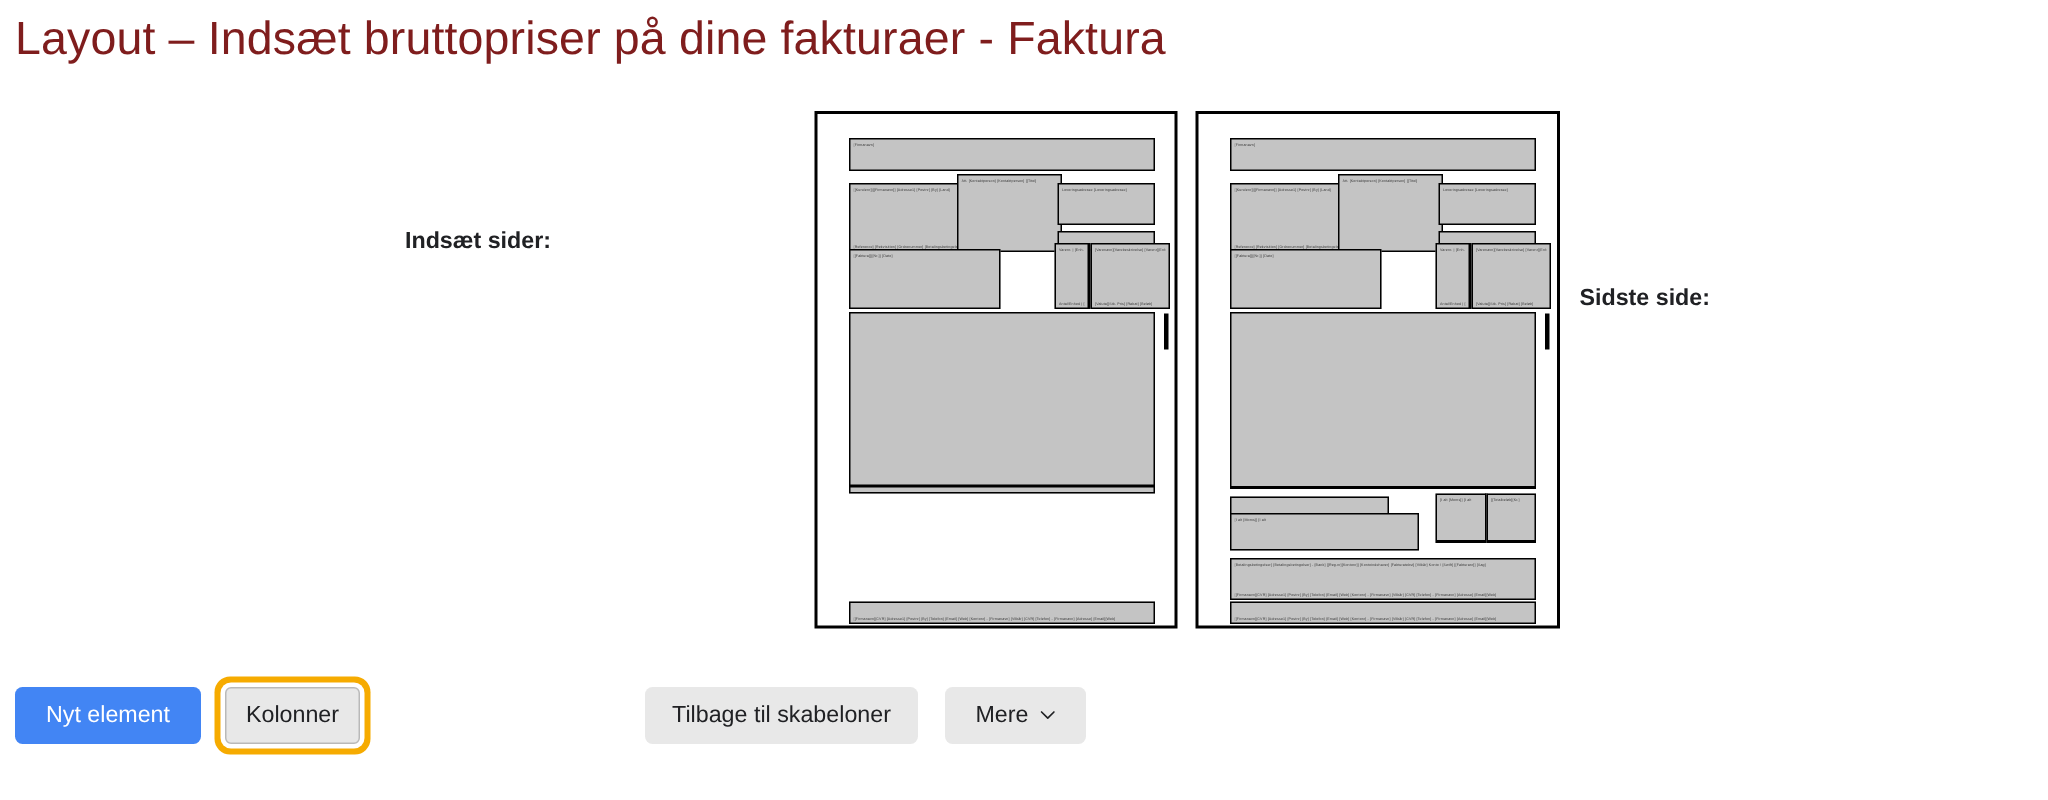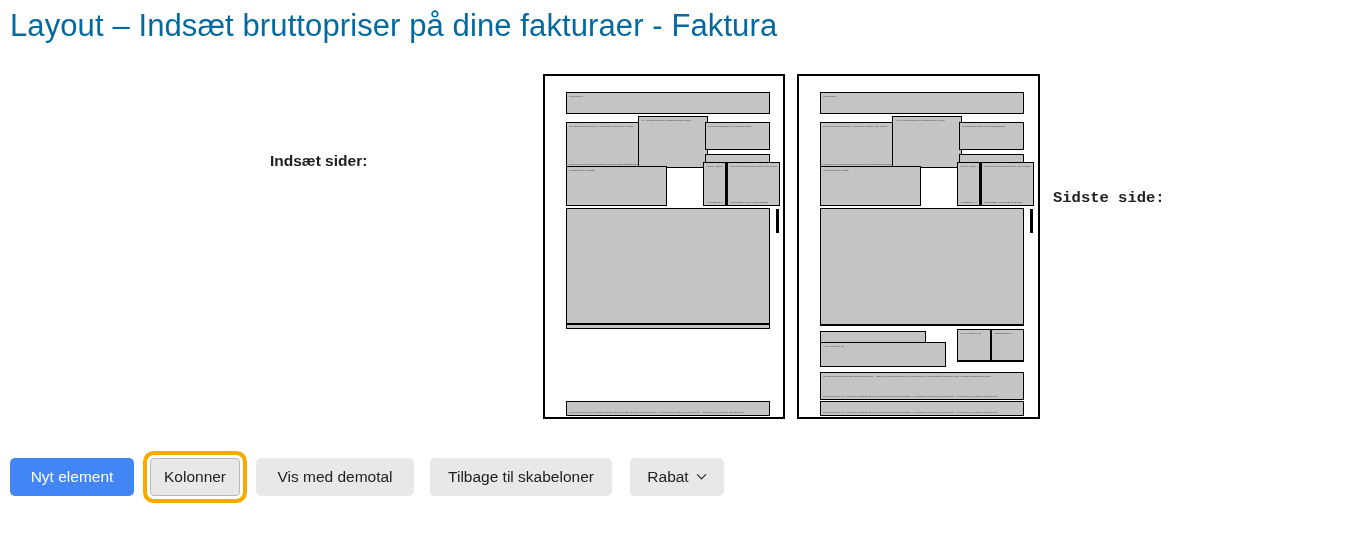--- a/index.html
+++ b/index.html
@@ -18,34 +18,34 @@
     -webkit-font-smoothing: antialiased;
   }
 
   
   .page-title {
     position: absolute;
     left: 10px;
     top: 8px;
     font-size: 31px;
     font-weight: 400;
-    color: #0369a1;
+    color: #7f1d1d;
     letter-spacing: 0.1px;
     white-space: nowrap;
   }
 
   
   .note {
     position: absolute;
     font-size: 15.5px;
     line-height: 25px;
     color: #202124;
   }
   .note-left  { left: 270px;  top: 148px; width: 250px; }
-  .note-right { left: 1053px; top: 186px; width: 270px; font-family: Liberation Mono, monospace; }
+  .note-right { left: 1053px; top: 186px; width: 270px; }
   .note-heading {
     font-weight: bold;
     display: block;
     margin-bottom: 0px;
   }
   .note-body { display: block; white-space: pre-line; }
 
   
   .preview {
     position: absolute;
@@ -271,29 +271,26 @@
 <div class="toolbar">
 
   <div class="btn btn-primary" style="left:10px; width:124px;">
     <span>Nyt element</span>
   </div>
 
   <div class="btn btn-focus" style="left:150px; width:90px;text-align:center;">
     <span>Kolonner</span>
   </div>
 
-  <div class="btn" style="left:256px; width:158px;">
-    <span>Vis med demotal</span>
-  </div>
 
   <div class="btn" style="left:430px; width:182px;">
     <span>Tilbage til skabeloner</span>
   </div>
 
   <div class="btn" style="left:630px; width:94px;">
-    <span>Rabat</span>
+    <span>Mere</span>
     <span class="chev">
       <svg width="11" height="11" viewBox="0 0 12 12" aria-hidden="true">
         <path d="M1.5 4 L6 8.5 L10.5 4" fill="none" stroke="#202124" stroke-width="1.2" stroke-linecap="round" stroke-linejoin="round"></path>
       </svg>
     </span>
   </div>
 </div>
 
 </body></html>

